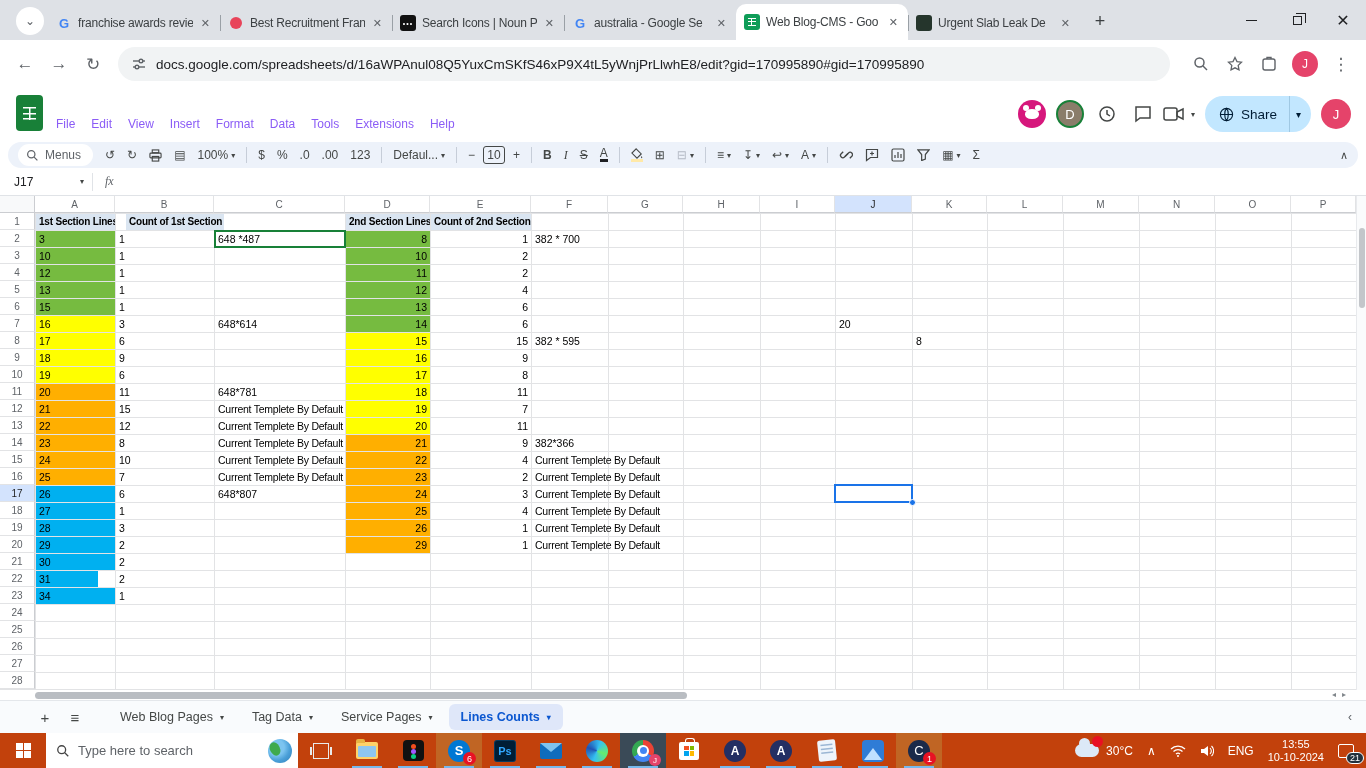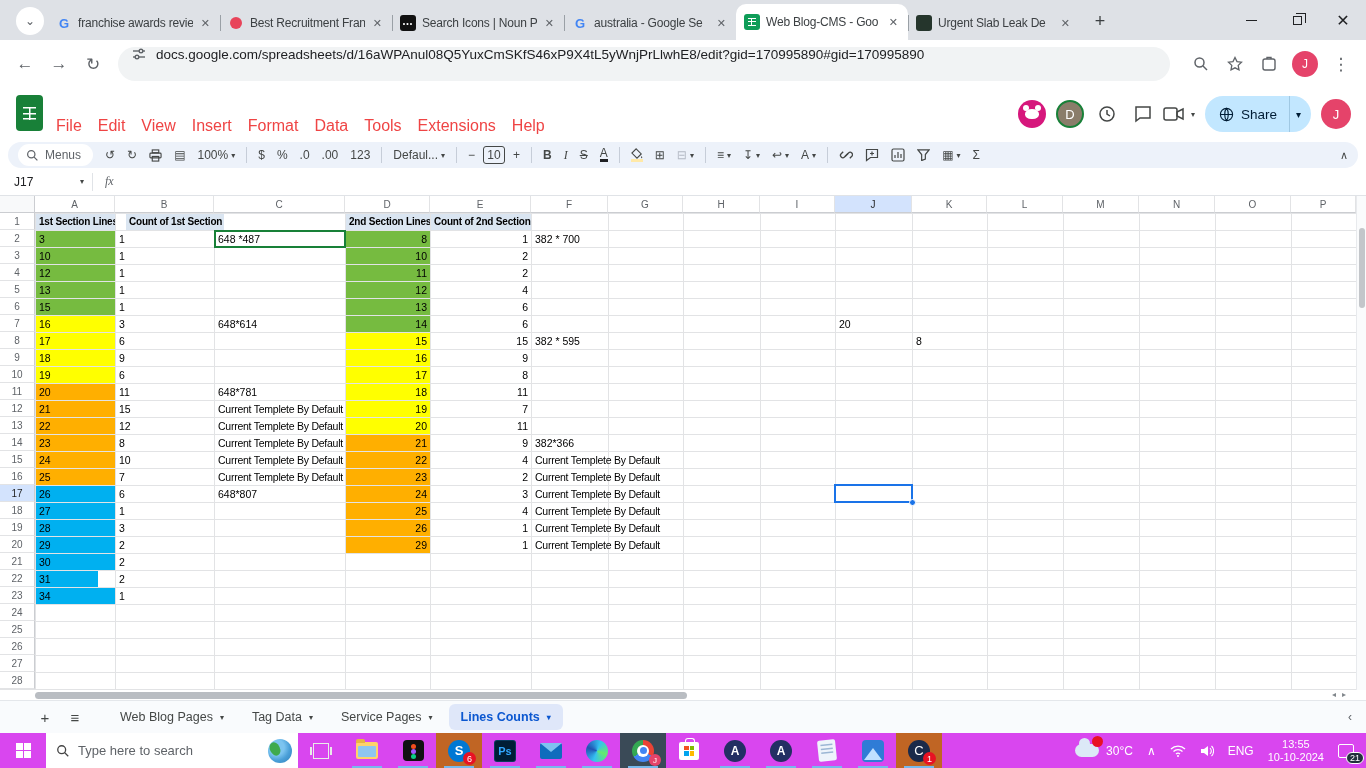--- a/index.html
+++ b/index.html
@@ -24,35 +24,35 @@
   .fav-dark{background:#25352c;color:#cfe;font-size:8px}
   .newtab{width:28px;height:28px;margin:0 0 5px 6px;display:flex;align-items:center;justify-content:center;color:#3c4043;font-size:18px}
   .wincontrols{margin-left:auto;display:flex;height:40px}
   .winbtn{width:46px;height:40px;display:flex;align-items:center;justify-content:center;color:#202124}
   .win-min-g{width:11px;height:1px;background:#202124}
   .win-max-g{width:9px;height:9px;border:1px solid #202124;position:relative}
   .win-max-g::before{content:"";position:absolute;left:2px;top:-4px;width:9px;height:9px;border:1px solid #202124;border-left:0;border-bottom:0}
   
   .navbar{position:absolute;left:0;top:40px;width:1366px;height:48px;background:#fff;display:flex;align-items:center}
   .navic{color:#5f6368;font-size:17px;width:34px;height:34px;display:flex;align-items:center;justify-content:center;border-radius:50%}
-  .urlpill{height:34px;background:#f1f3f4;border-radius:17px;flex:1;margin:0 14px 0 8px;display:flex;align-items:flex-start;padding:0 14px;min-width:0}
+  .urlpill{height:34px;background:#f1f3f4;border-radius:17px;flex:1;margin:0 14px 0 8px;display:flex;align-items:center;padding:0 14px;min-width:0}
   .urltext{color:#202124;font-size:13.5px;white-space:nowrap;overflow:hidden;margin-left:10px}
   .nav-right{display:flex;align-items:center;margin-right:8px}
   .avatar{width:26px;height:26px;border-radius:50%;background:#e5436a;color:#fff;font-size:12px;display:flex;align-items:center;justify-content:center;margin:0 6px}
   
   .appheader{position:absolute;left:0;top:88px;width:1366px;height:52px;background:#fff}
   .sheets-logo{position:absolute;left:16px;top:7px;width:27px;height:36px;background:#188038;border-radius:4px}
   .sheets-logo::after{content:"";position:absolute;left:7px;top:12px;width:13px;height:13px;
     background:linear-gradient(#fff,#fff) 0 0/13px 1.5px no-repeat,linear-gradient(#fff,#fff) 0 5.5px/13px 1.5px no-repeat,
     linear-gradient(#fff,#fff) 0 11px/13px 1.5px no-repeat,linear-gradient(#fff,#fff) 5.5px 0/1.5px 13px no-repeat}
   .doctitle-row{position:absolute;left:54px;top:5px;display:flex;align-items:center;height:22px}
   .doctitle{font-size:15px;color:#202124}
   .mini-ic{margin-left:10px;display:flex;align-items:center;color:#5f6368}
   .saved{font-size:12px;color:#5f6368;margin-left:6px}
-  .menurow{position:absolute;left:48px;top:26px;display:flex;font-size:16px;color:#ef4444}
+  .menurow{position:absolute;left:48px;top:26px;display:flex;font-size:12px;color:#8b5cf6}
   .menuitem{padding:3px 8px;border-radius:4px}
   .hdr-right{position:absolute;right:10px;top:6px;display:flex;align-items:center;height:40px}
   .av28{width:28px;height:28px;border-radius:50%;display:flex;align-items:center;justify-content:center;color:#fff;font-size:13px;margin:0 5px}
   .panda{background:#d6177c;position:relative}
   .panda::after{content:"";position:absolute;left:7px;top:9px;width:14px;height:10px;border-radius:50% 50% 45% 45%;background:#fff}
   .panda::before{content:"";position:absolute;left:5px;top:5px;width:6px;height:6px;border-radius:50%;background:#fff;box-shadow:12px 0 0 #fff}
   .dav{background:#8a7d6a;border:2px solid #188038}
   .hdric{width:36px;height:36px;display:flex;align-items:center;justify-content:center;color:#444746}
   .sharebtn{height:36px;background:#c2e7ff;border-radius:18px 0 0 18px;display:flex;align-items:center;padding:0 12px 0 14px;color:#001d35;font-size:13.5px;margin-left:8px}
   .sharecaret{height:36px;background:#c2e7ff;border-radius:0 18px 18px 0;display:flex;align-items:center;padding:0 10px 0 6px;border-left:1px solid #9fc8e3;color:#001d35;font-size:10px}
@@ -98,21 +98,21 @@
   .hthumb{position:absolute;left:35px;top:2px;width:652px;height:7px;border-radius:4px;background:#b9bdc2}
   .harrows{position:absolute;right:14px;top:0;font-size:8px;color:#80868b;letter-spacing:6px}
   
   .sheetbar{position:absolute;left:0;top:700px;width:1366px;height:33px;background:#f9fbfd;border-top:1px solid #e4e7eb;display:flex;align-items:center}
   .sb-ic{width:30px;height:30px;display:flex;align-items:center;justify-content:center;color:#444746;font-size:15px}
   .sheettab{display:flex;align-items:center;padding:0 12px;height:26px;font-size:12.5px;color:#444746;border-radius:6px;margin:0 2px}
   .sheettab .crt{font-size:8px;margin-left:7px}
   .sheettab.active{background:#dfe7f9;color:#0b57d0;font-weight:bold}
   .sb-right{margin-left:auto;margin-right:14px;color:#5f6368;font-size:12px}
   
-  .taskbar{position:absolute;left:0;top:733px;width:1366px;height:35px;background:#d946ef;display:flex;align-items:stretch;color:#fff}
+  .taskbar{position:absolute;left:0;top:733px;width:1366px;height:35px;background:#c2410c;display:flex;align-items:stretch;color:#fff}
   .tb-slot{width:46px;display:flex;align-items:center;justify-content:center;position:relative}
   .winlogo{width:15px;height:15px;display:grid;grid-template-columns:7px 7px;grid-template-rows:7px 7px;gap:1px}
   .winlogo span{background:#fff}
   .tsearch{width:252px;background:#fff;display:flex;align-items:center;margin:0;padding:0 6px 0 10px;color:#4a4a4a;font-size:13px;position:relative}
   .tsearch .ph{flex:1;margin-left:8px;color:#5f6368}
   .globe{width:24px;height:24px;border-radius:50%;background:radial-gradient(circle at 35% 35%,#7cc4f0 0 35%,#4a9fd8 60%,#2f7fb8);position:relative}
   .globe::after{content:"";position:absolute;left:2px;top:3px;width:10px;height:14px;border-radius:50%;background:#3faa4e;transform:rotate(-25deg)}
   .taskview{width:16px;height:16px;border:1px solid #eaeaea;position:relative}
   .taskview::before{content:"";position:absolute;left:-4px;top:3px;width:2px;height:8px;background:#eaeaea}
   .taskview::after{content:"";position:absolute;right:-4px;top:3px;width:2px;height:8px;background:#eaeaea}

